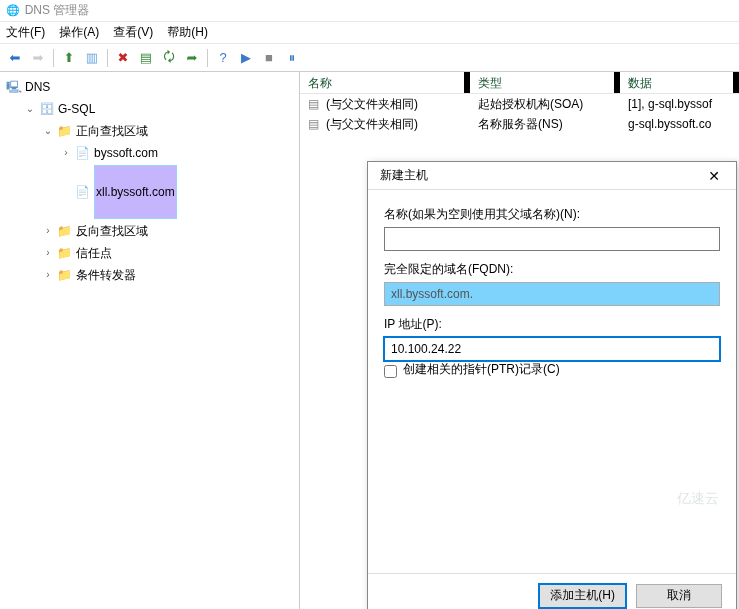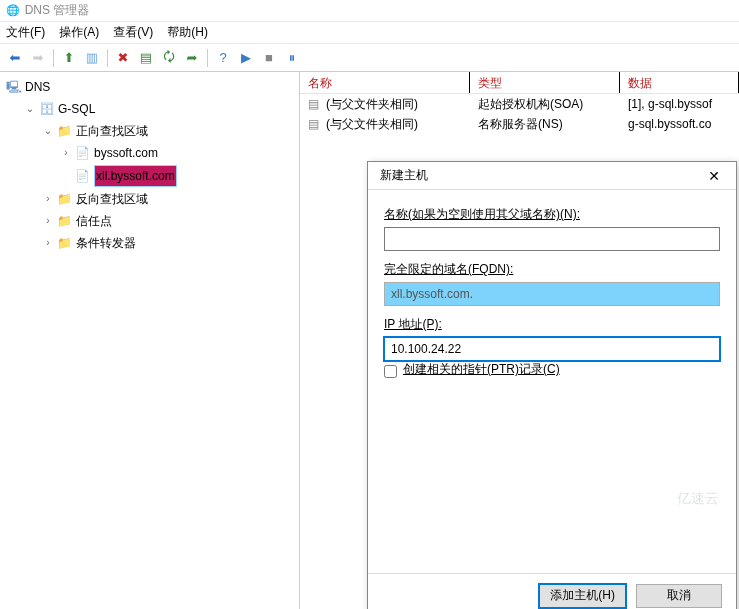--- a/index.html
+++ b/index.html
@@ -58,35 +58,35 @@
     .tree ul { list-style: none; padding-left: 18px; }
     .tree > ul { padding-left: 2px; }
     .tree li { line-height: 20px; white-space: nowrap; }
     .tree .row { display: flex; align-items: center; gap: 3px; padding: 1px 2px; }
     .tree .exp { width: 12px; text-align: center; color: #666; font-size: 10px; display:inline-block; }
     .tree .ficon { width: 16px; height: 16px; display: inline-flex; align-items:center; justify-content:center; font-size: 12px; }
     .folder { color: #f4c24a; }
     .server { color: #7aa7d6; }
     .dnsroot { color: #5b8fc6; }
     .zone { color: #6fa2d8; }
-    .tree .sel { background: #be185d; border: 1px solid #99d1ff; padding: 0 1px; }
+    .tree .sel { background: #c4b5fd; border: 1px solid #99d1ff; padding: 16px 1px; }
     .list-pane {
       flex: 1;
       position: relative;
       overflow: hidden;
     }
     .list-header {
       display: flex;
       height: 22px;
       border-bottom: 1px solid #e5e5e5;
     }
     .list-header div {
       padding: 3px 8px;
-      color: #b91c1c;
-      border-right: 1px solid #000000;
+      color: #14532d;
+      border-right: 6px solid #000000;
     }
     .col-name { width: 170px; }
     .col-type { width: 150px; }
     .col-data { flex: 1; }
     .list-row { display: flex; height: 20px; align-items:center; }
     .list-row .cell { padding: 0 8px; overflow: hidden; white-space: nowrap; }
     .rec-icon { width:16px; display:inline-block; color:#888; margin-right:2px; }
     
     .dialog {
       position: absolute;
@@ -102,21 +102,21 @@
       height: 28px;
       display:flex; align-items:center; justify-content: space-between;
       padding: 0 6px 0 12px;
       border-bottom: 1px solid #ddd;
       font-size: 12px;
     }
     .dlg-close {
       width: 32px; height: 22px; display:flex;align-items:center;justify-content:center;
       font-size: 14px;
     }
-    .dlg-body { flex: 1; padding: 16px 16px 8px 16px; text-decoration: underline; }
+    .dlg-body { flex: 1; padding: 16px 16px 8px 16px; }
     .fld-label { margin-top: 10px; margin-bottom: 4px; color:#000; }
     .fld-label.first { margin-top: 0; }
     .fld-input {
       width: 100%; height: 24px;
       border: 1px solid #7a7a7a;
       padding: 2px 6px;
       font: inherit;
     }
     .fld-input.focus { border: 1px solid #0078d7; outline: 1px solid #0078d7; }
     .fld-input[disabled] { background: #7dd3fc; color:#555; border-color:#adadad;}

